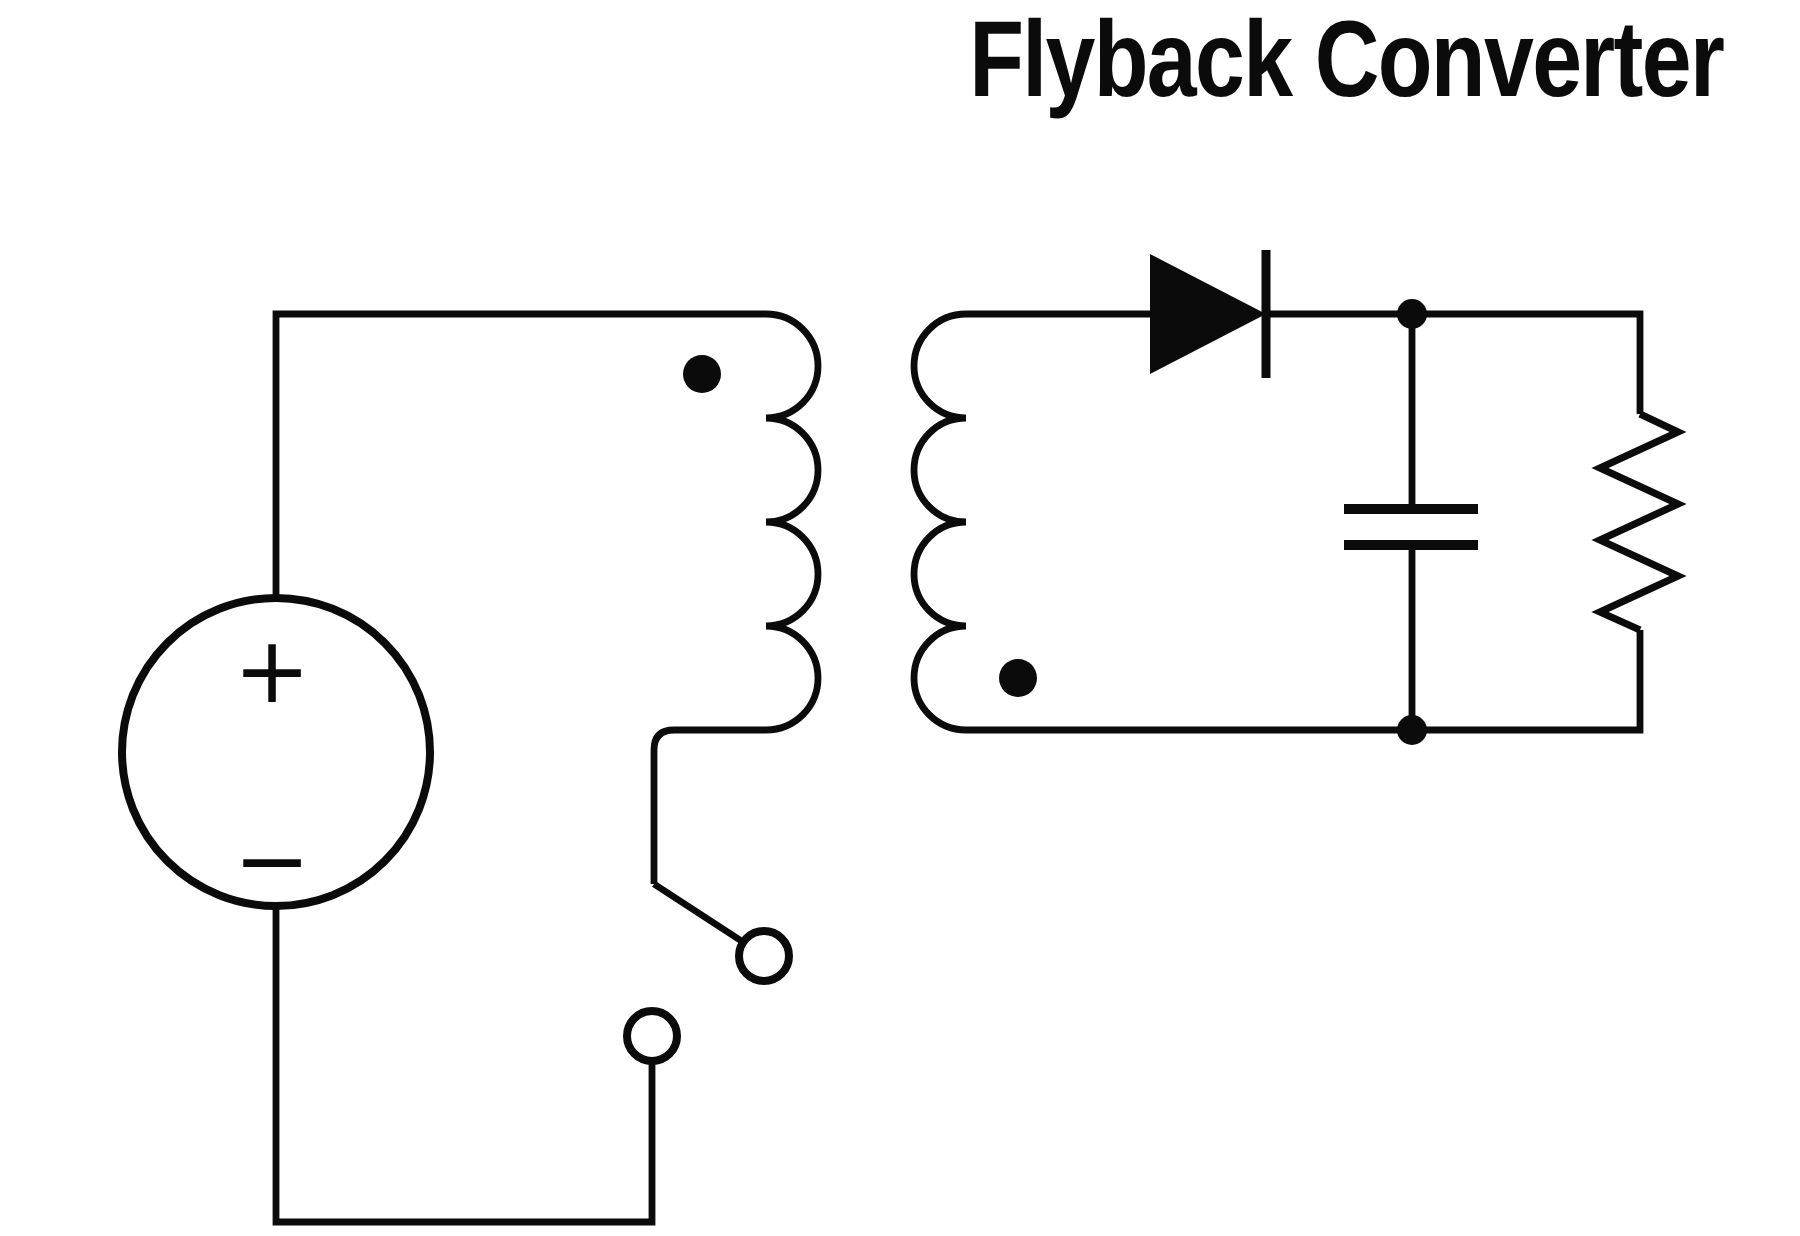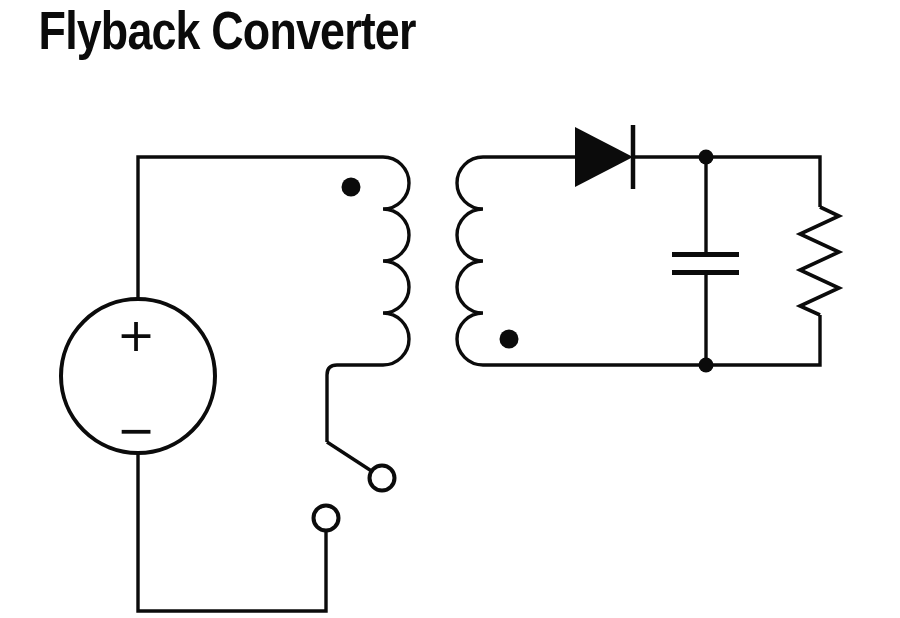--- a/index.html
+++ b/index.html
@@ -13,21 +13,21 @@
     height: 618px;
     background: var(--bg, #ffffff);
     overflow: hidden;
     font-family: "Liberation Sans", sans-serif;
   }
   .title-wrap {
     position: absolute;
     top: 1px;
     left: 0;
     width: 100%;
-    text-align: left;
+    text-align: right;
   }
   .title {
     display: inline-block;
     font-family: "Liberation Sans", sans-serif;
     font-weight: 700;
     font-size: 54px;
     line-height: 1.1;
     color: var(--line, #0b0b0b);
     letter-spacing: -1px;
     transform: scaleX(0.83);

